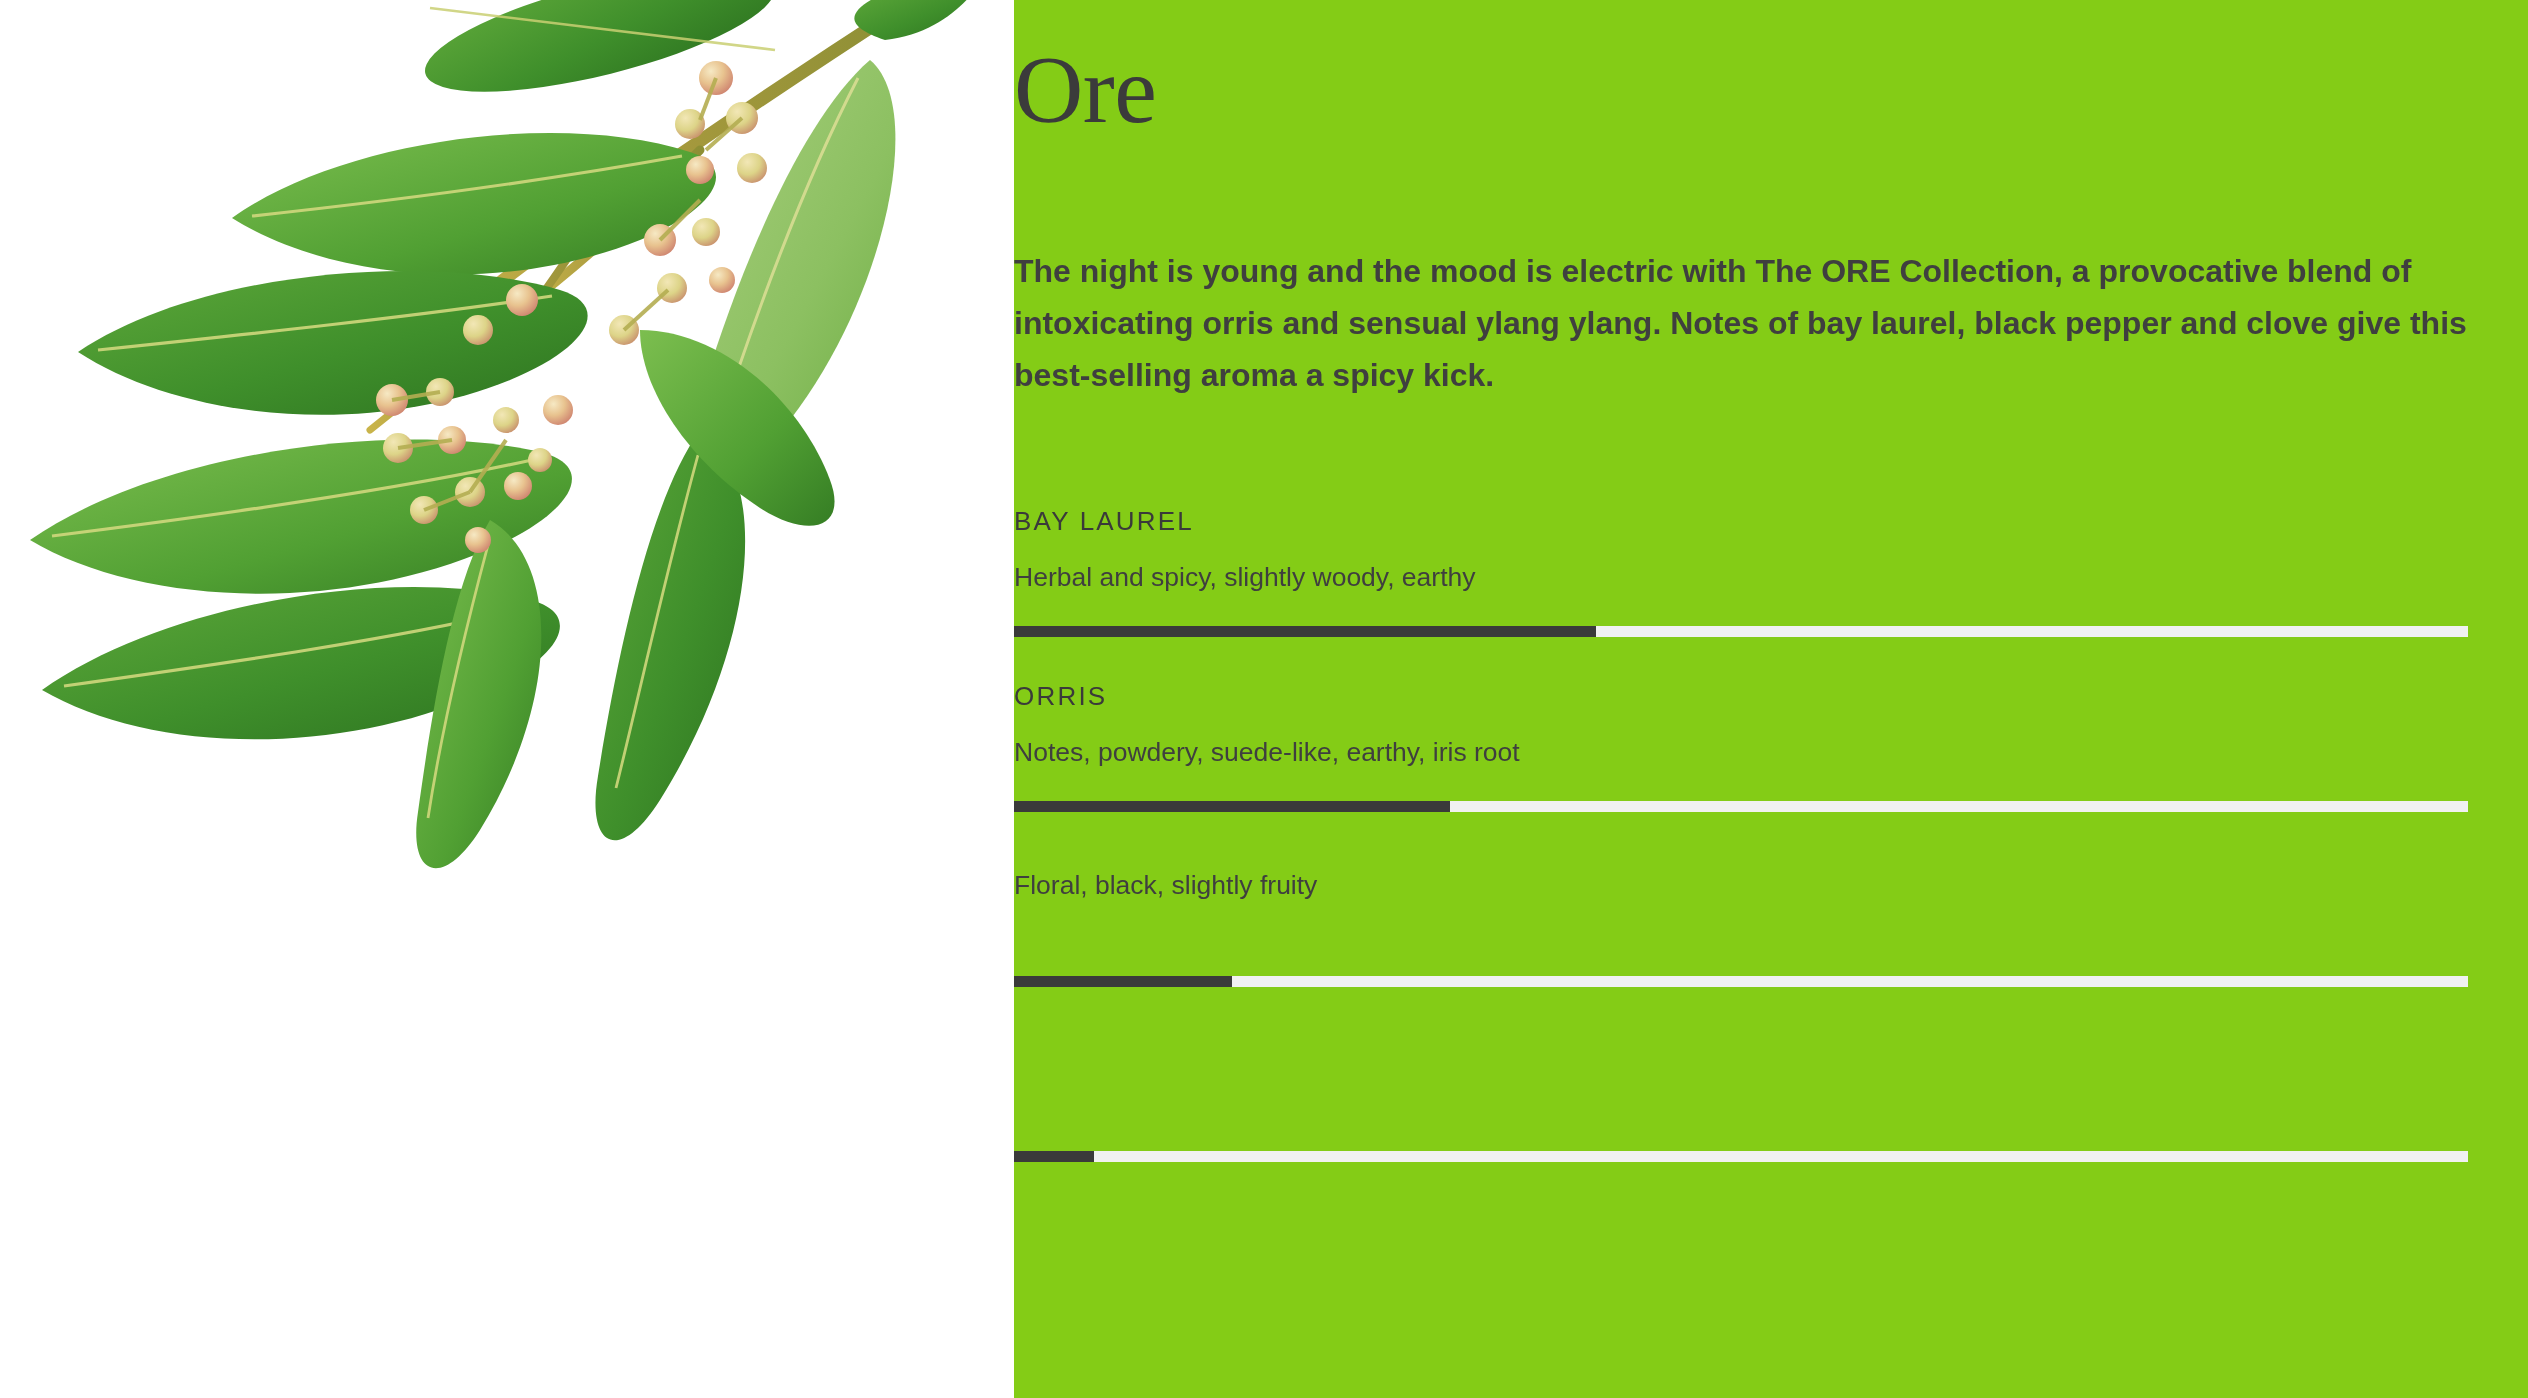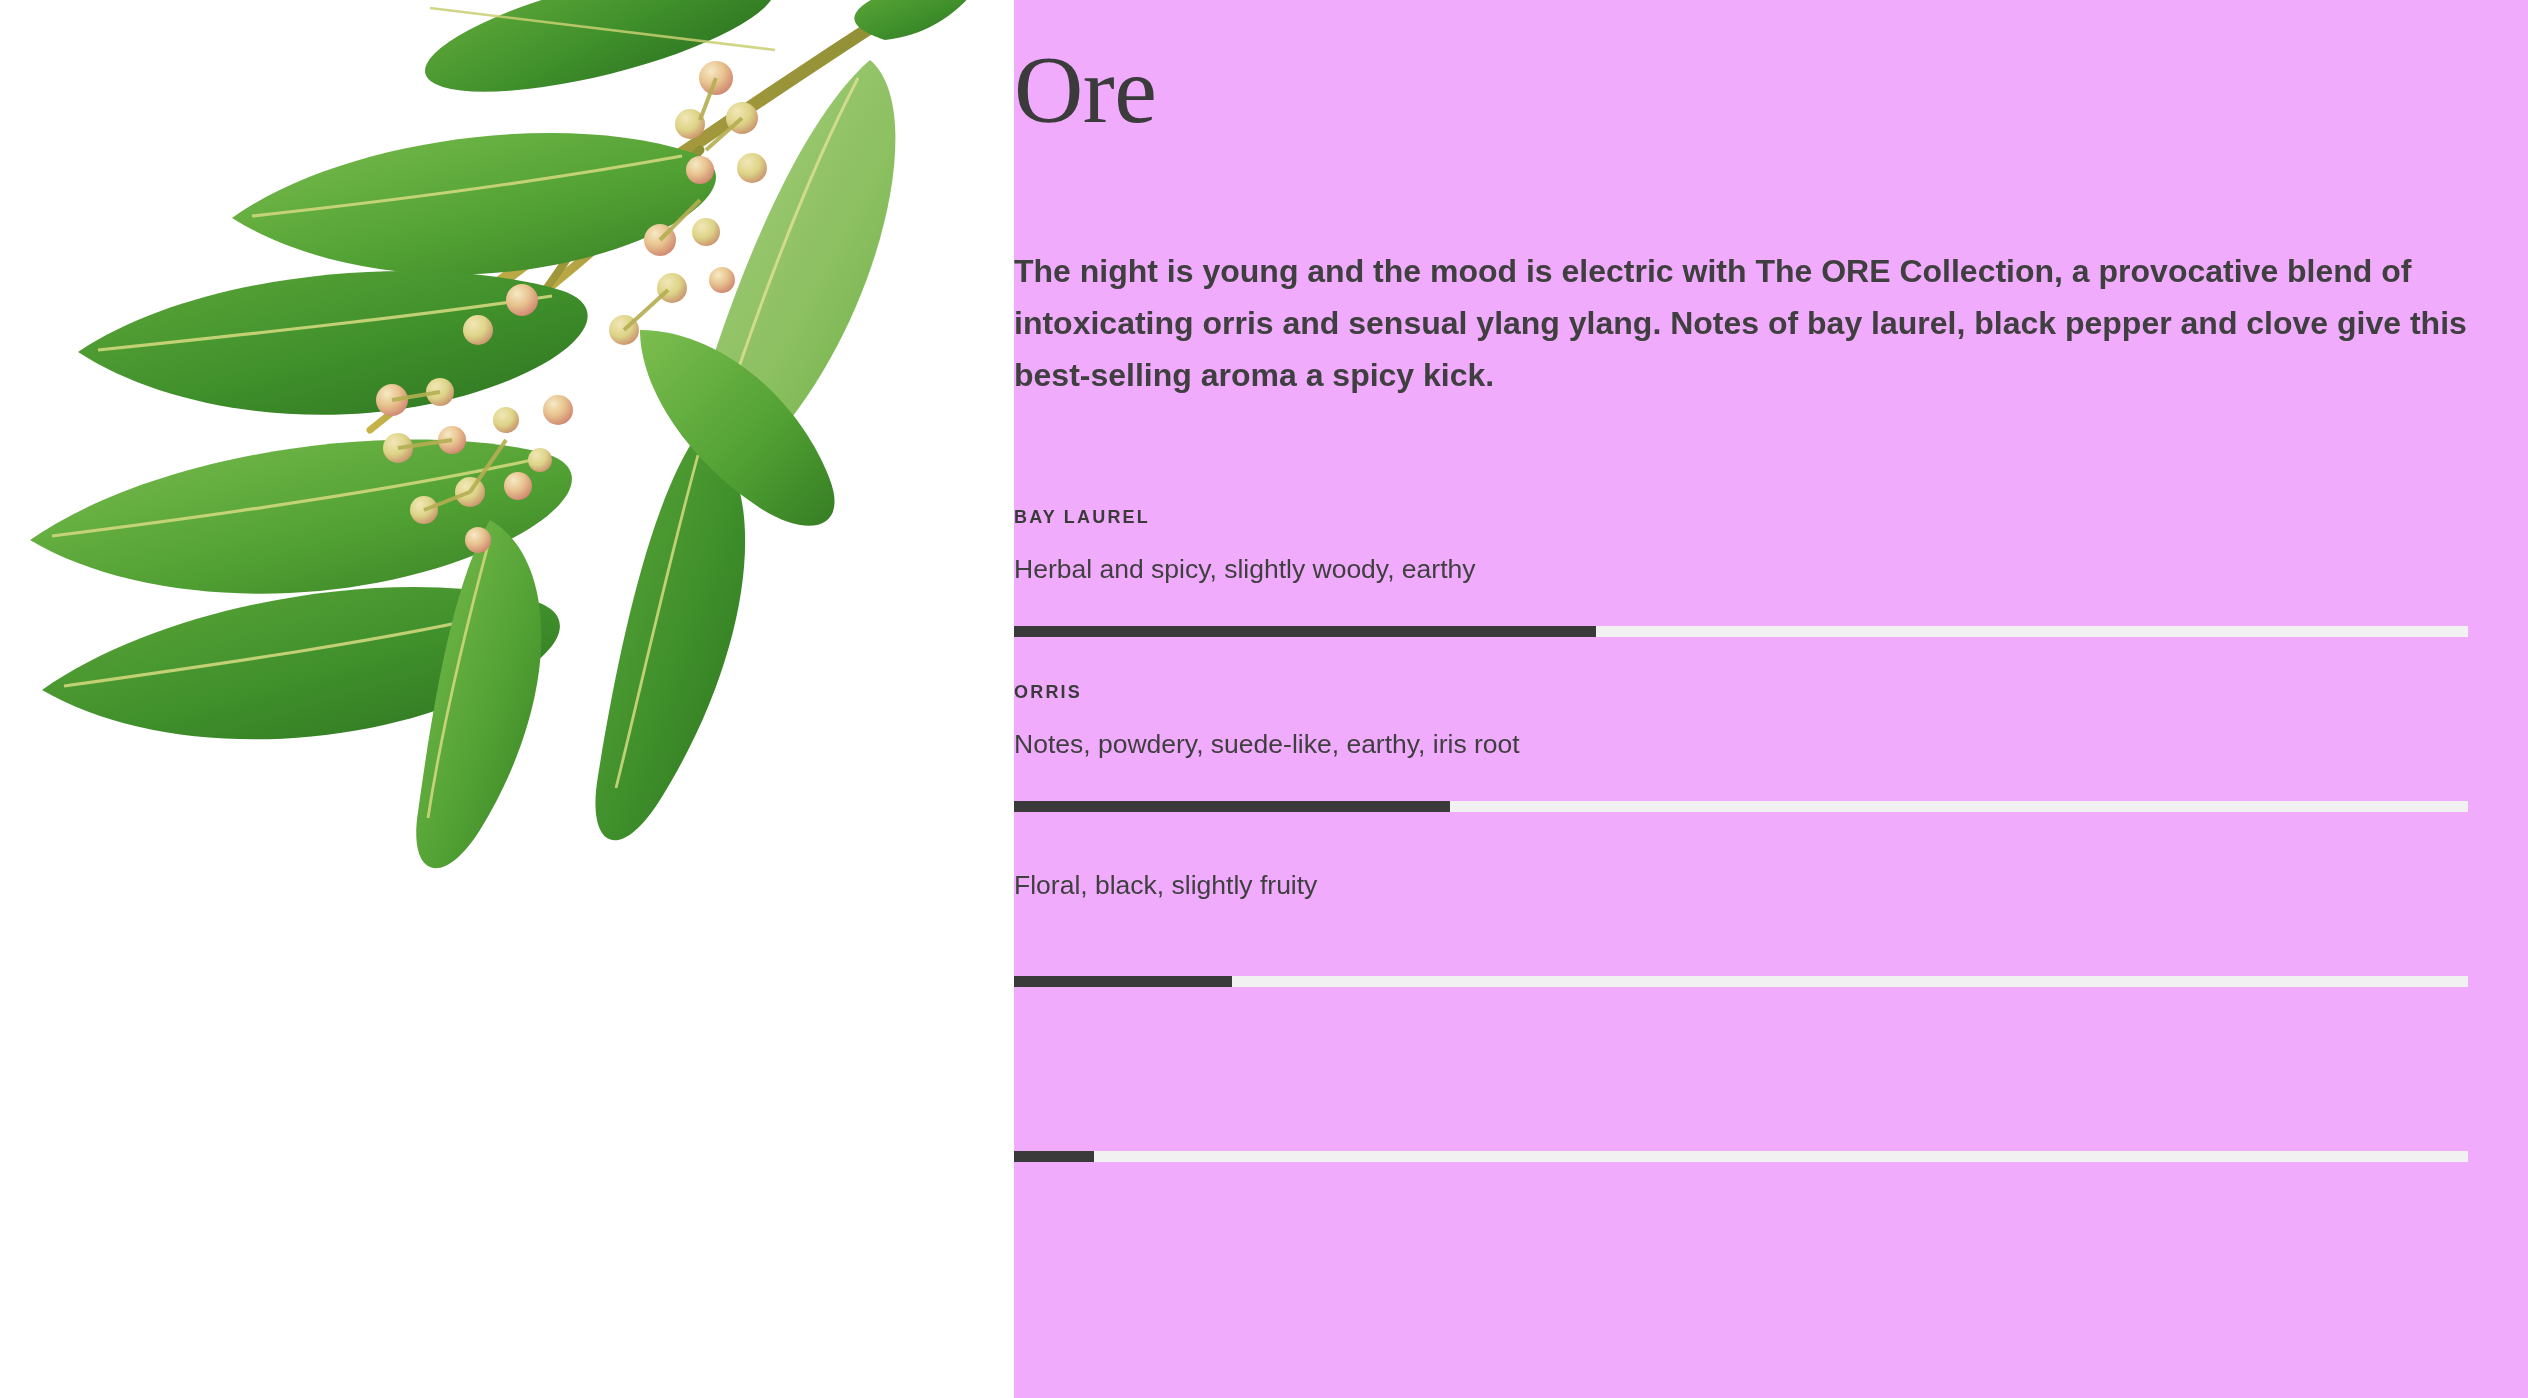--- a/index.html
+++ b/index.html
@@ -9,21 +9,21 @@
     height: 1398px;
     background: #ffffff;
     font-family: "Liberation Sans", sans-serif;
     overflow: hidden;
   }
 
   .page {
     position: relative;
     width: 2528px;
     height: 1398px;
-    background: #f0abfc;
+    background: #84cc16;
     display: flex;
     align-items: flex-start;
   }
 
   
   .media-col {
     position: relative;
     width: 1014px;
     height: 1398px;
     flex: 0 0 1014px;
@@ -78,22 +78,22 @@
     width: 1454px;
   }
 
   .note-row {
     position: relative;
     width: 1454px;
     height: 175px;
   }
 
   .note-name {
-    font-size: 18px;
-    font-weight: 700;
+    font-size: 26px;
+    font-weight: 400;
     letter-spacing: 2.2px;
     color: #3a3a3a;
     text-transform: uppercase;
     line-height: 1;
     padding-top: 16px;
   }
 
   .note-desc {
     font-size: 26.5px;
     font-weight: 400;

